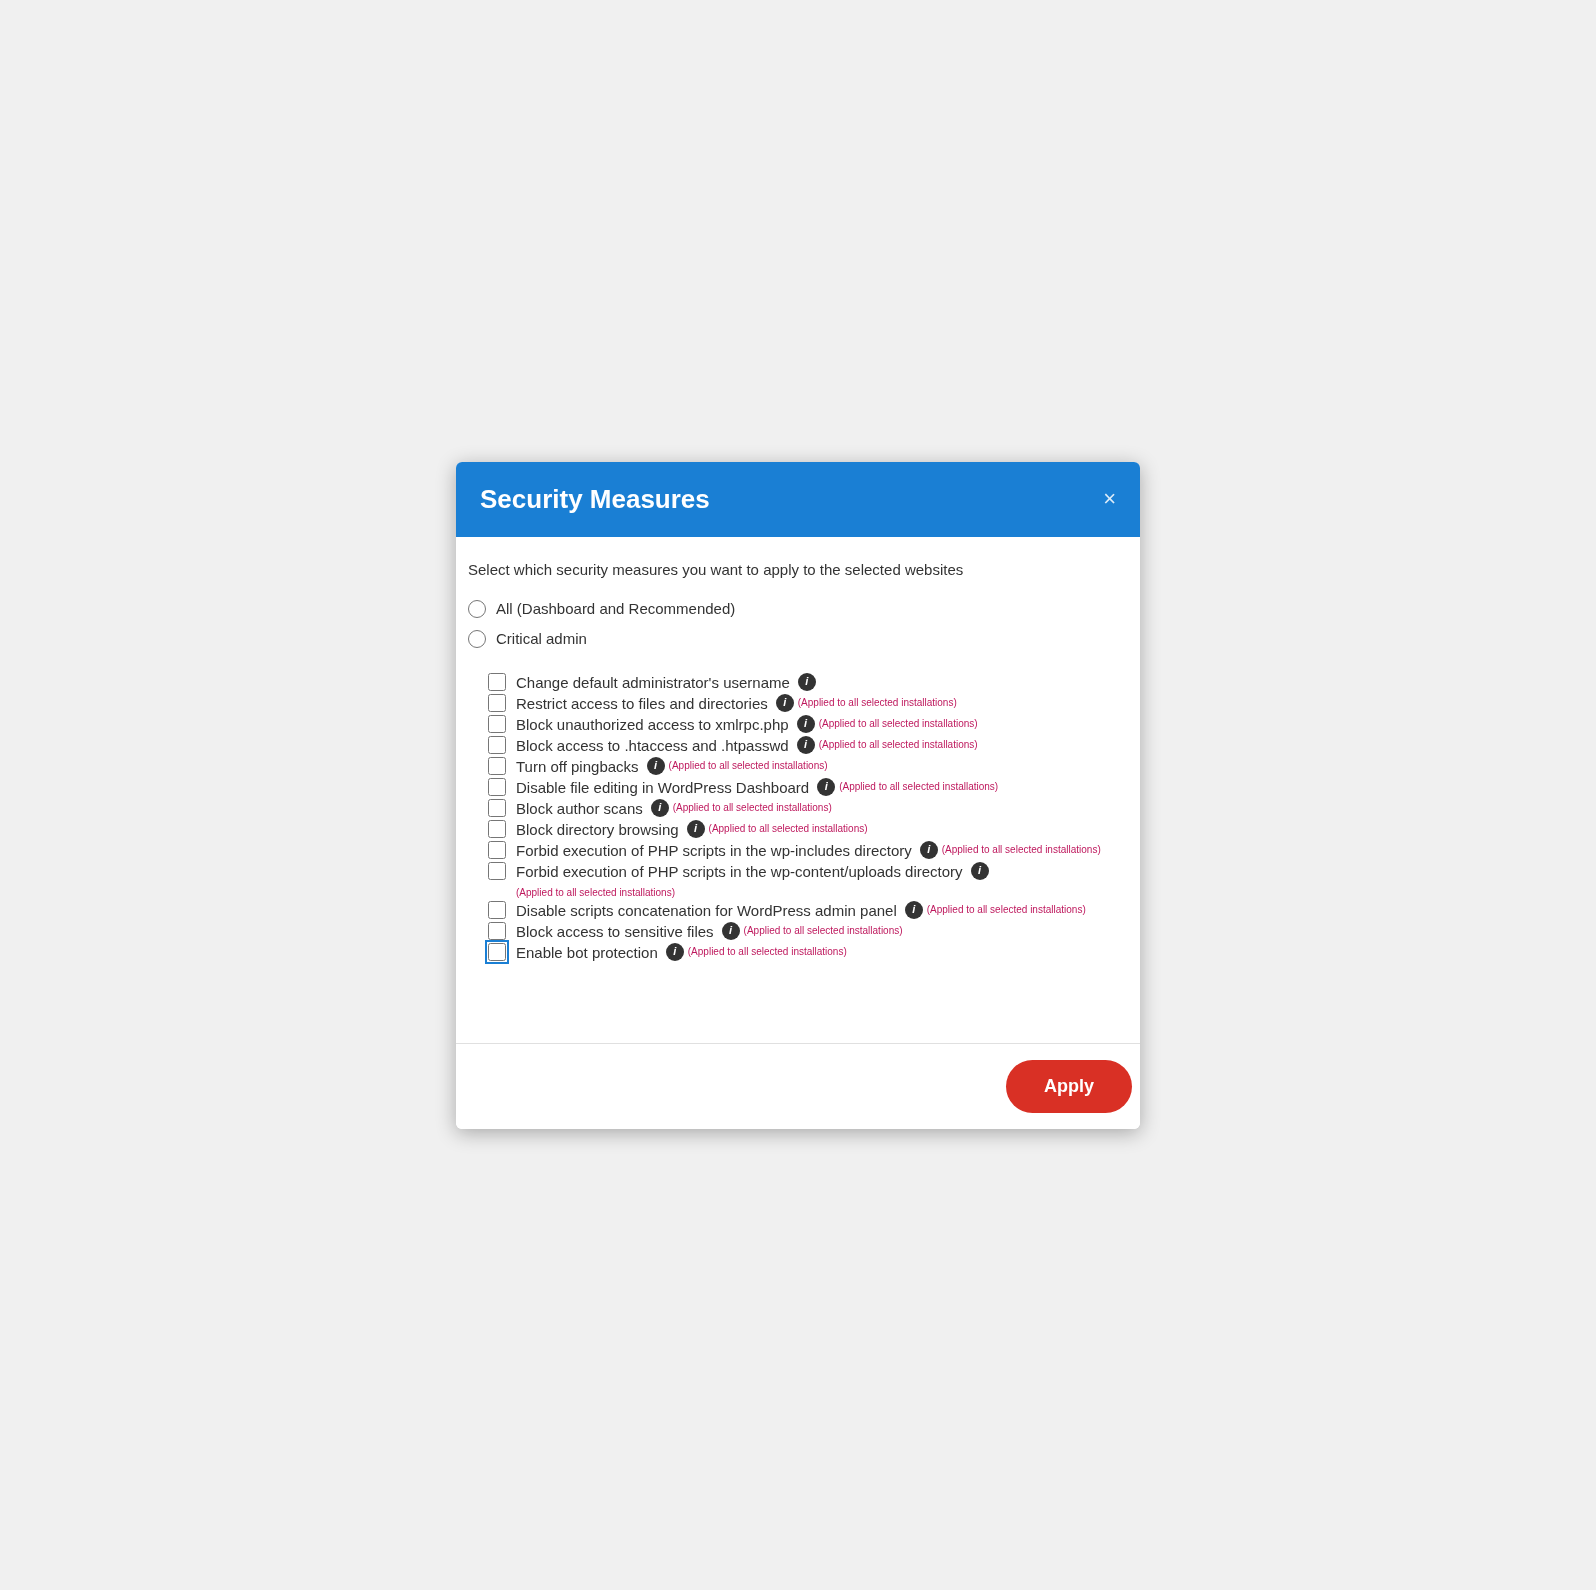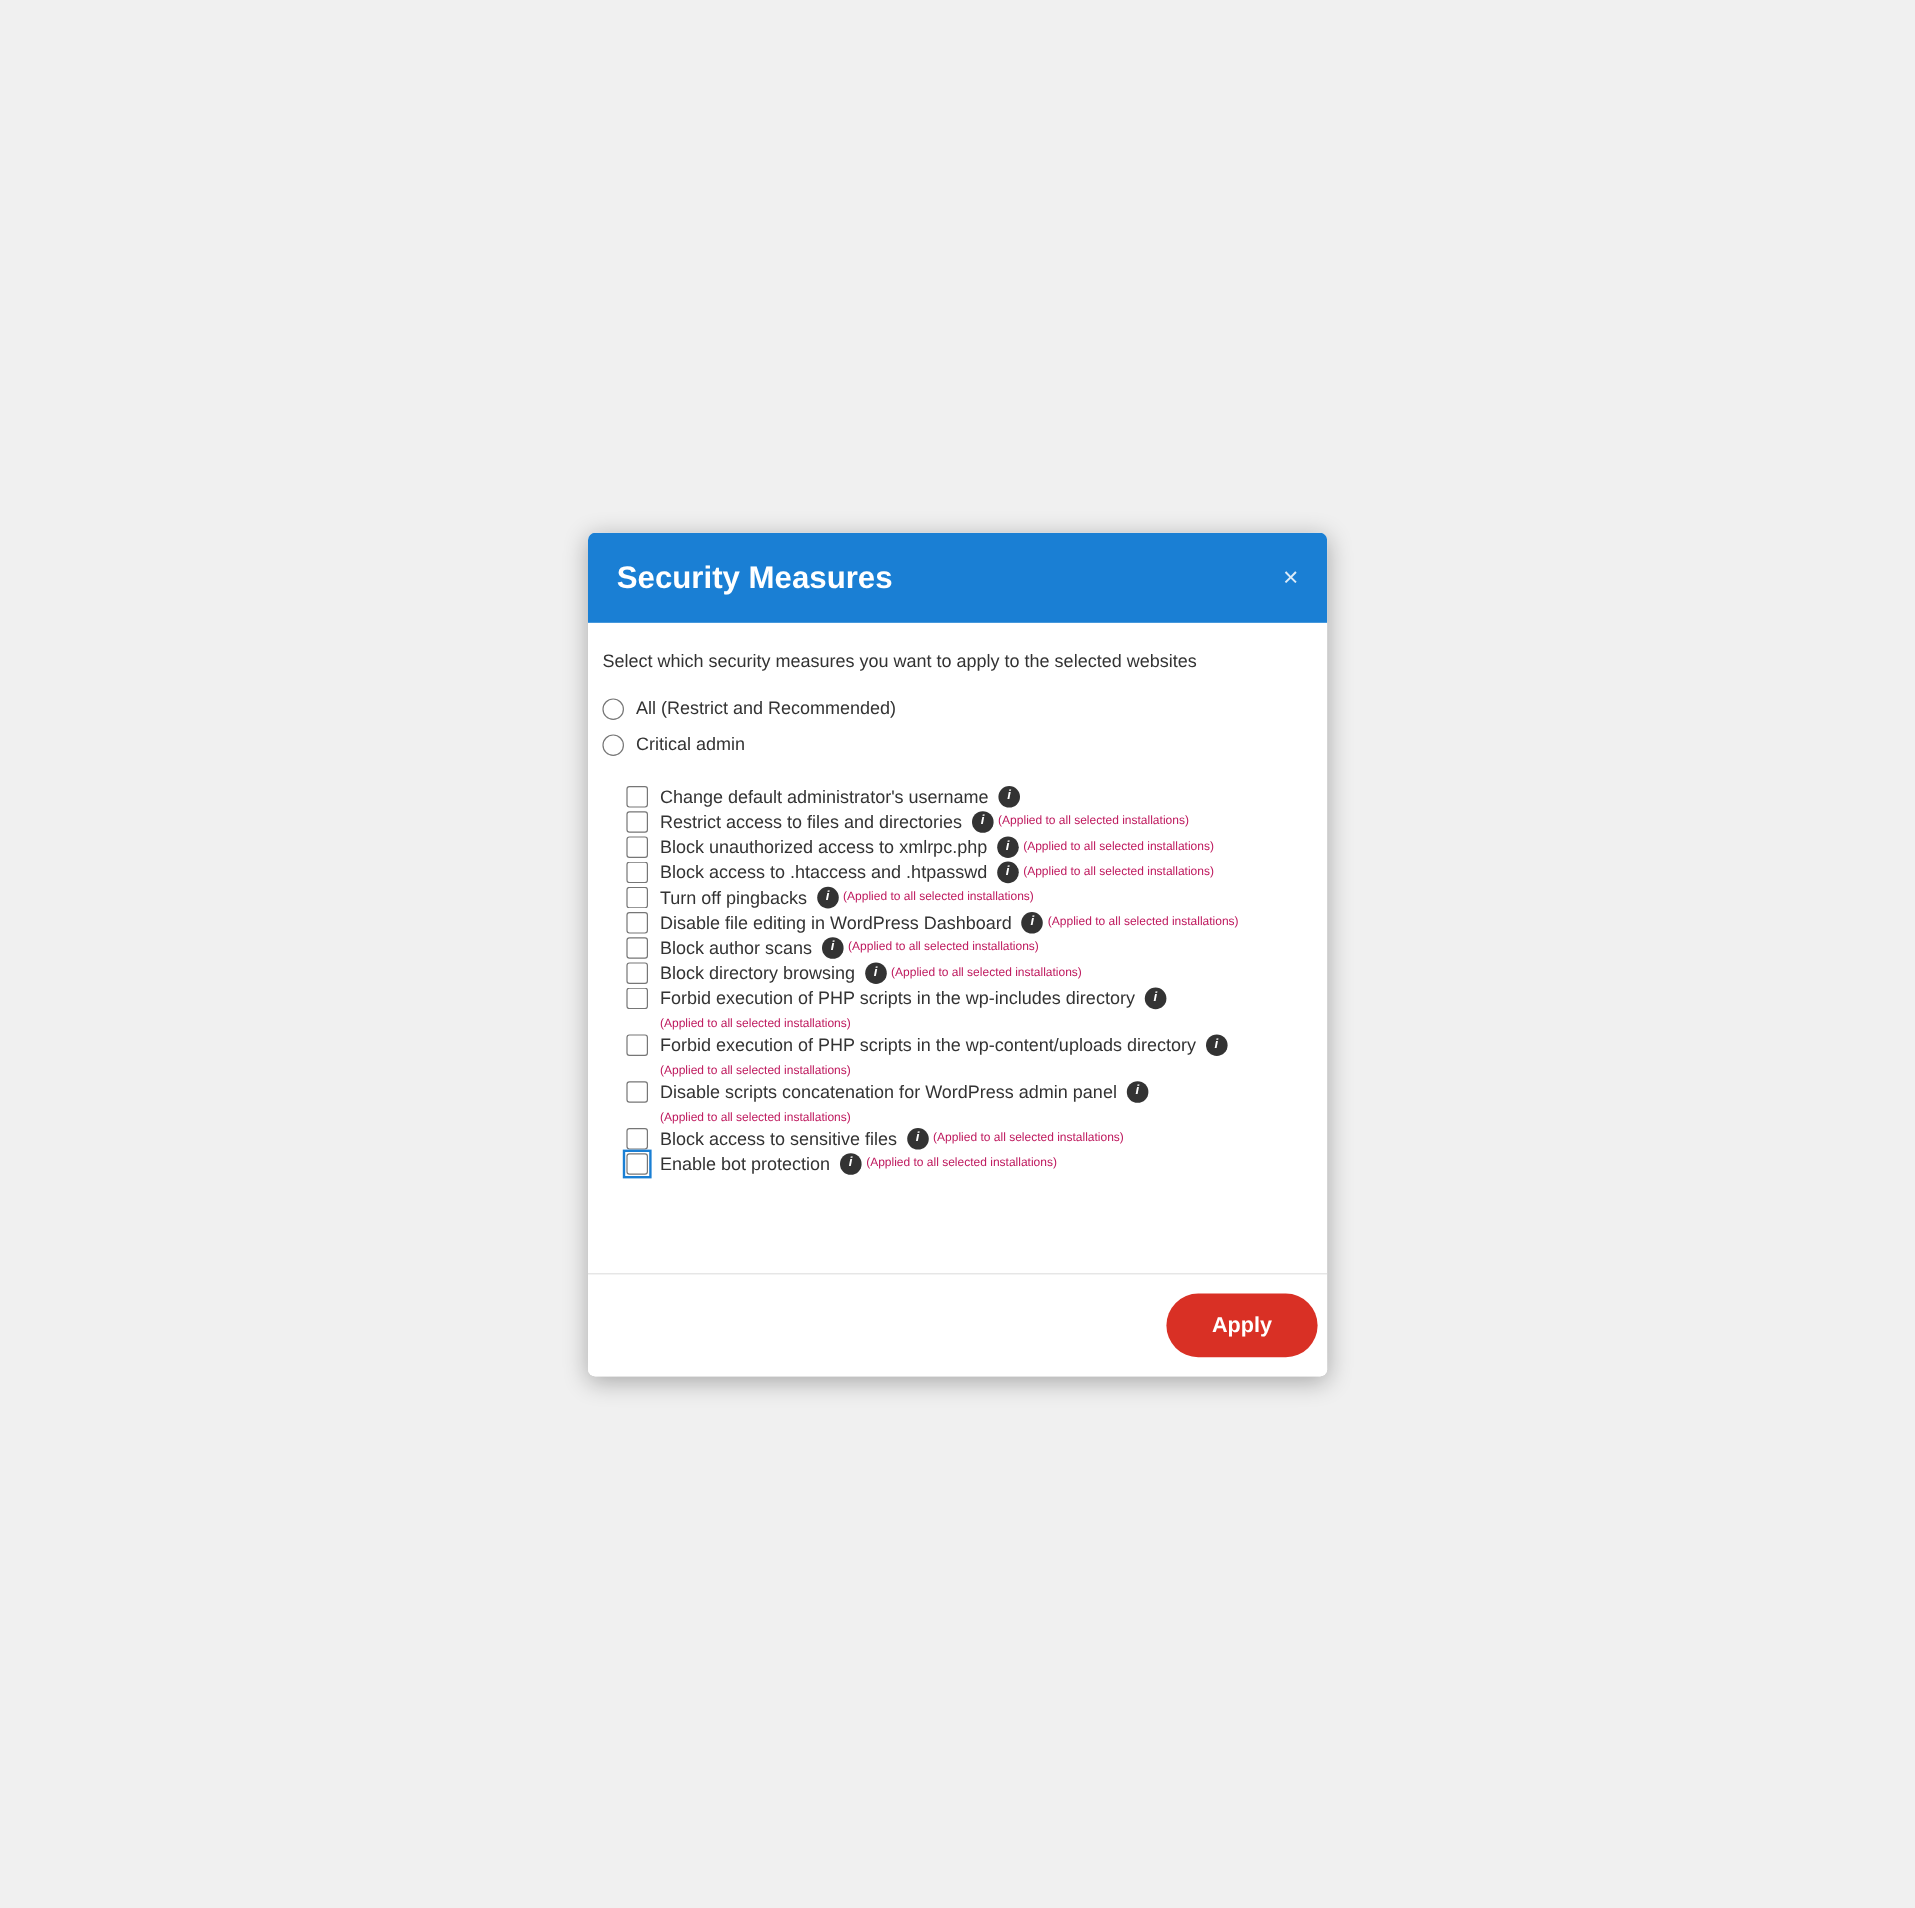--- a/index.html
+++ b/index.html
@@ -5,21 +5,21 @@
     * { box-sizing: border-box; margin: 0; padding: 0; }
     body {
       font-family: -apple-system, BlinkMacSystemFont, 'Segoe UI', Arial, sans-serif;
       background: #f0f0f0;
       display: flex;
       justify-content: center;
       align-items: center;
       min-height: 100vh;
     }
     .modal {
-      width: 616px;
+      width: 684px;
       background: #fff;
       border-radius: 6px;
       overflow: hidden;
       box-shadow: 0 4px 20px rgba(0,0,0,0.3);
     }
     .modal-header {
       background: #1a7fd4;
       padding: 22px 24px;
       display: flex;
       align-items: center;
@@ -147,21 +147,21 @@
 <div class="modal">
   <div class="modal-header">
     <span class="modal-title">Security Measures</span>
     <button class="close-btn">×</button>
   </div>
   <div class="modal-body">
     <p class="description">Select which security measures you want to apply to the selected websites</p>
     <div class="radio-group" id="radio-group">
         <label class="radio-item">
           <input type="radio" name="security_mode" value="all" style="">
-          <span>All (Restrict and Recommended)</span>
+          <span>All (Dashboard and Recommended)</span>
         </label>
         <label class="radio-item">
           <input type="radio" name="security_mode" value="critical" style="">
           <span>Critical admin</span>
         </label>
       </div>
     <div class="checkbox-list" id="checkbox-list">
         <div class="checkbox-item">
           <input type="checkbox" id="chk1" style="">
           <label class="checkbox-label" for="chk1">

